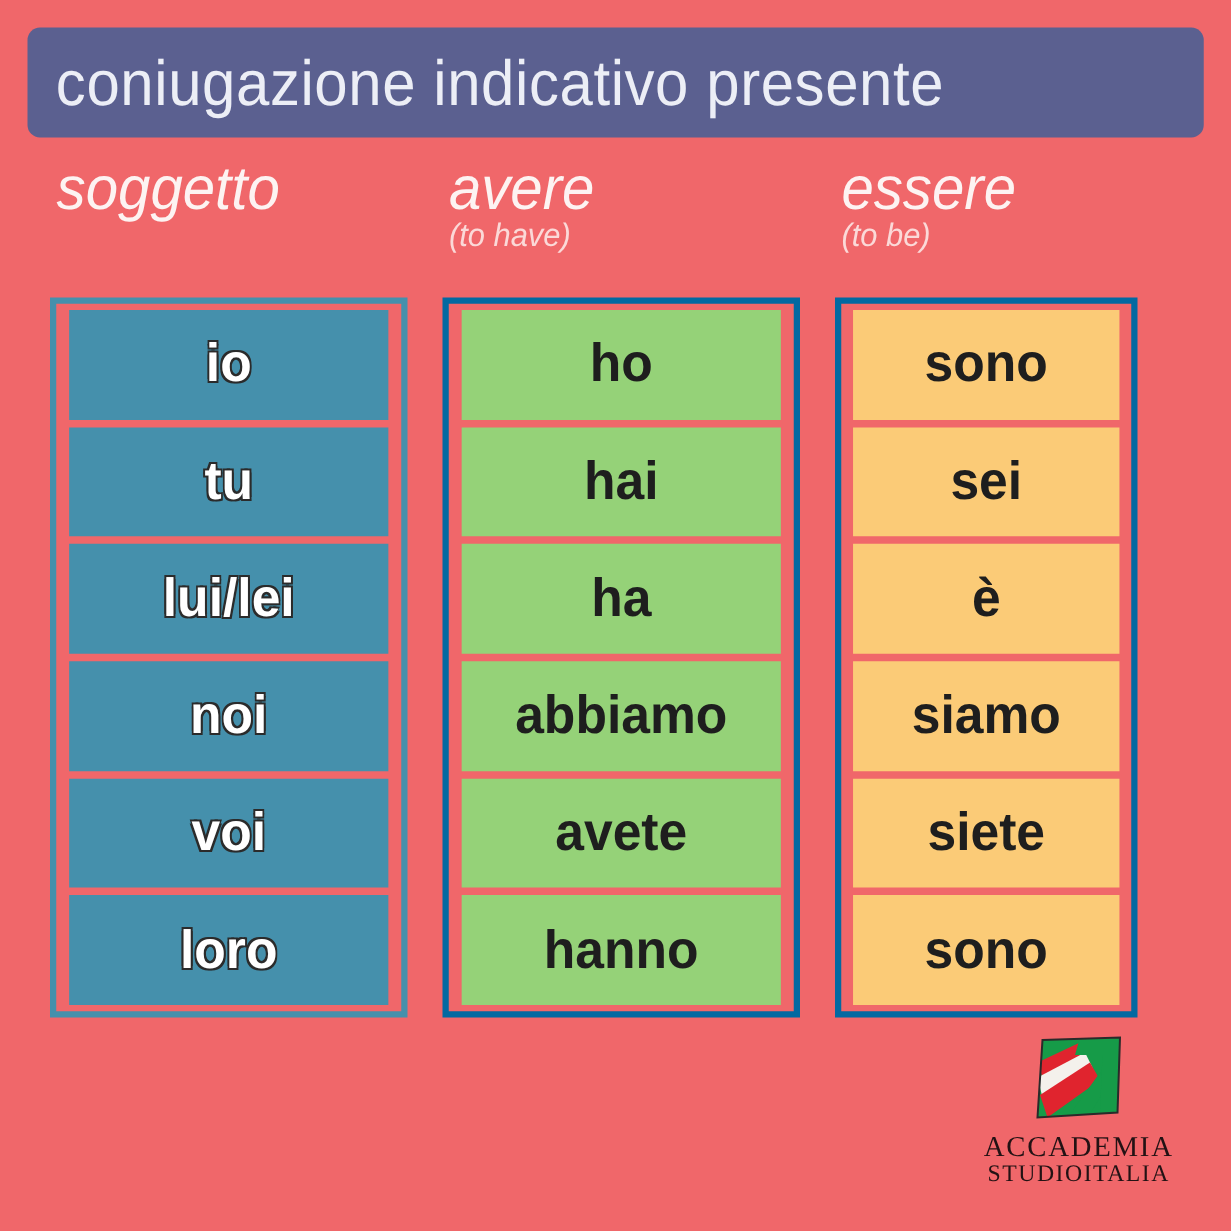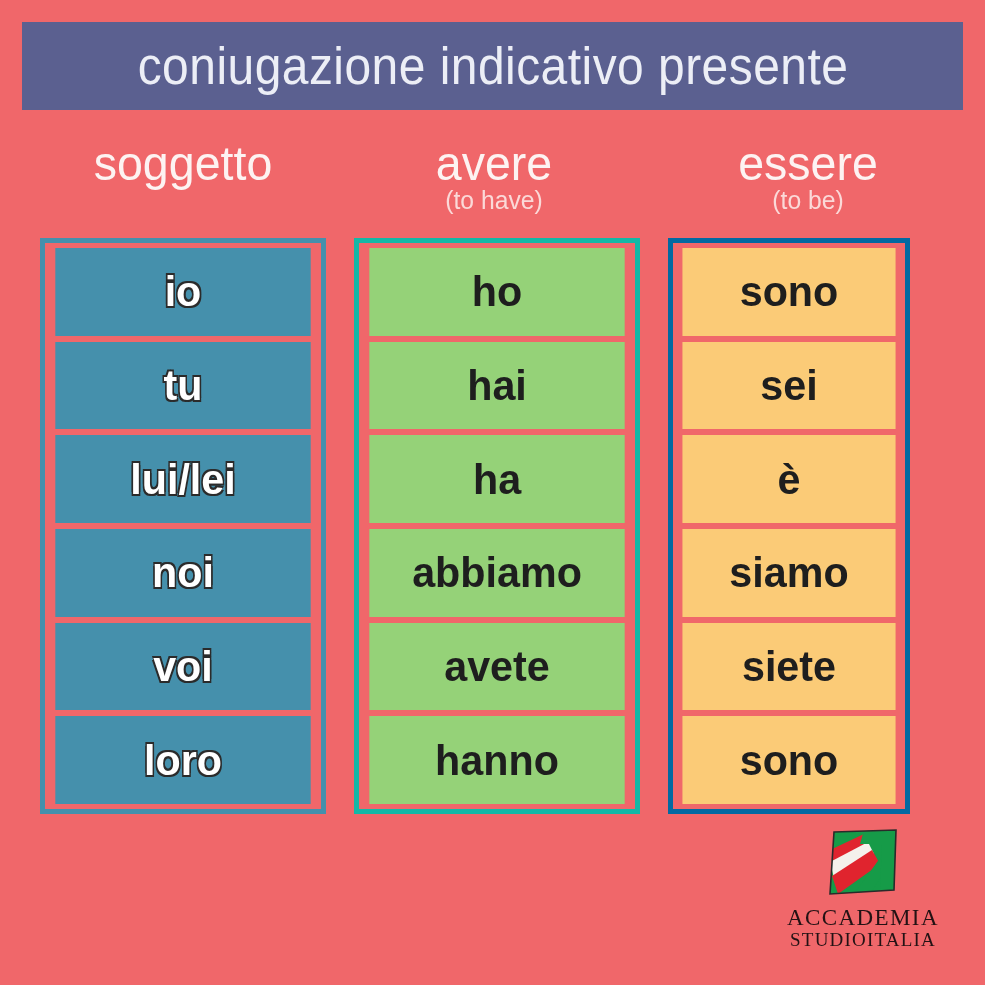--- a/index.html
+++ b/index.html
@@ -18,21 +18,21 @@
   
   .title-bar {
     position: absolute;
     left: 22px;
     top: 22px;
     width: 941px;
     height: 88px;
     background: #5b6090;
     display: flex;
     align-items: center;
-    justify-content: center;
+    border-radius: 10px;
   }
   .title-text {
     color: #eceef6;
     font-size: 51px;
     font-weight: 300;
     letter-spacing: 0.5px;
     line-height: 1;
     transform: scaleX(0.94);
     white-space: nowrap;
   }
@@ -40,23 +40,23 @@
   
   .col-headers {
     position: absolute;
     left: 0;
     top: 124px;
     width: 985px;
     height: 112px;
   }
   .col-header {
     position: absolute;
-    top: 12px;
-    text-align: center;
+    top: 0;
     color: #ffffff;
+    font-style: italic;
   }
   .col-header .ch-main {
     display: block;
     font-size: 49px;
     font-weight: 300;
     line-height: 1.12;
     letter-spacing: 0px;
     transform: scaleX(0.95);
     color: #fdf3f2;
   }
@@ -84,21 +84,21 @@
   .col-frame {
     position: absolute;
     top: 0;
     height: 576px;
     padding: 5px;
     box-sizing: border-box;
     display: flex;
     flex-direction: column;
   }
   .col-frame.c-soggetto { left: 40px;  width: 286px; background: #4590ac; }
-  .col-frame.c-avere    { left: 354px; width: 286px; background: #14b8a6; }
+  .col-frame.c-avere    { left: 354px; width: 286px; background: #0369a1; }
   .col-frame.c-essere   { left: 668px; width: 242px; background: #0369a1; }
 
   .col-inner {
     flex: 1 1 auto;
     display: flex;
     flex-direction: column;
     gap: 6px;
     background: #f0676a;
     padding: 5px;
     box-sizing: border-box;

